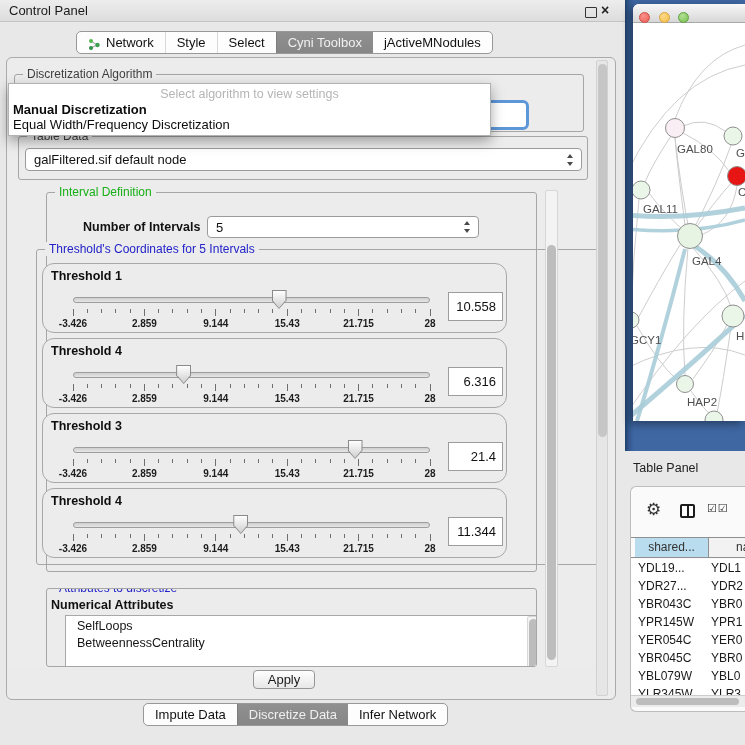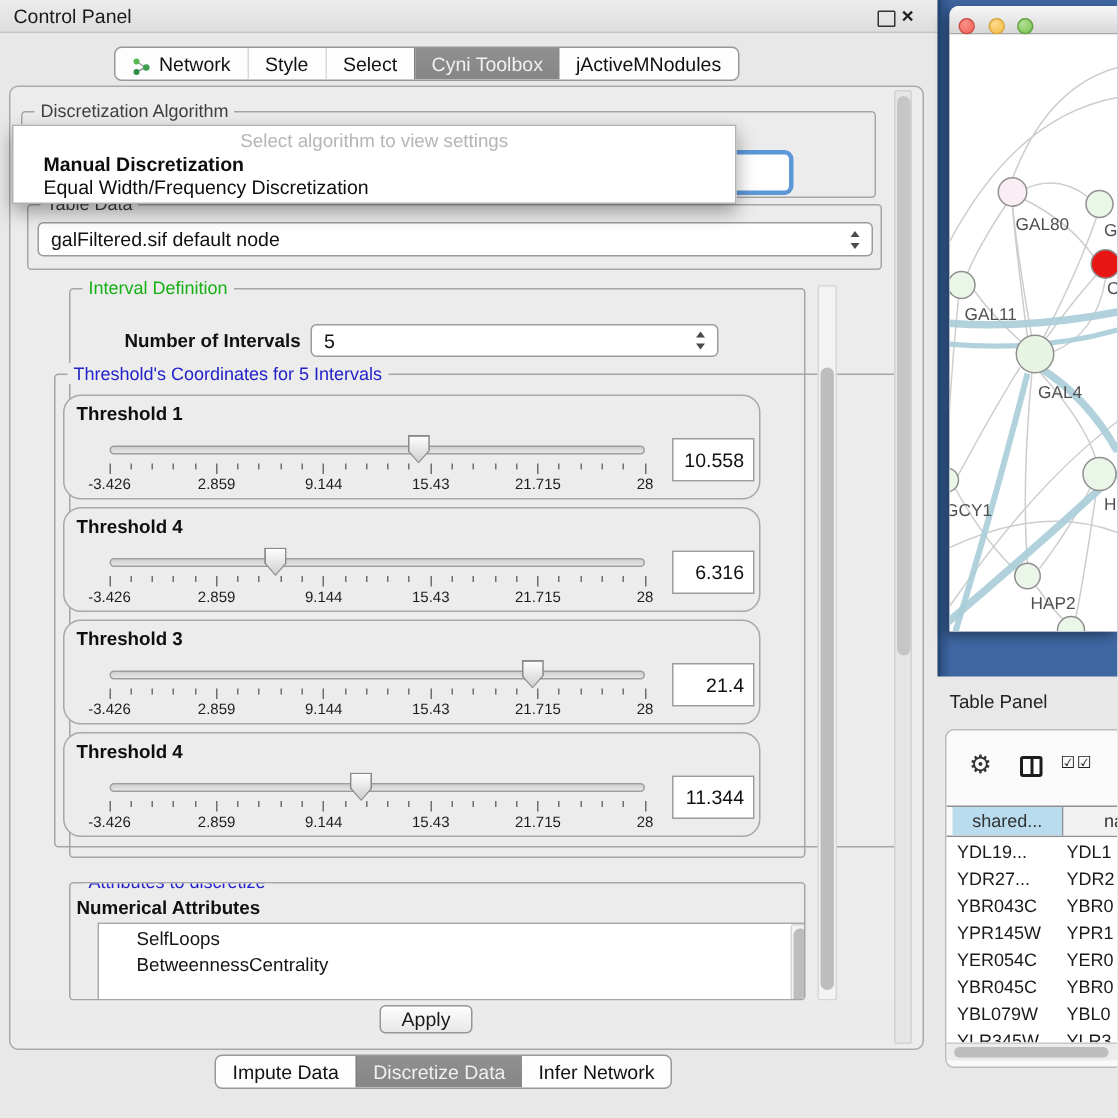--- a/index.html
+++ b/index.html
@@ -26,21 +26,21 @@
   .outer-panel{left:6px;top:57px;width:608px;height:641px;background:#ececec;border:1px solid #aaaaaa;border-radius:6px}
 
   .group{position:absolute;border:1px solid #a6a6a6;border-radius:3px;box-sizing:border-box}
   .group-title{position:absolute;top:-8px;left:8px;background:#ececec;padding:0 4px;font-size:12px;white-space:nowrap}
   .t-dark{color:#3f3f3f}.t-green{color:#17b017}.t-blue{color:#2222c8}
 
   
   .popup{left:8px;top:83px;width:481px;height:51px;background:#ffffff;border:1px solid #b2b2b2;
     box-shadow:0 5px 12px rgba(0,0,0,.35);z-index:5}
   .popup-hint{margin-top:3px;text-align:center;font-size:12.5px;color:#b5b5b5;height:15px;line-height:15px}
-  .popup-opt{font-size:13px;height:15px;line-height:15px;padding-left:20px;color:#0d0d0d;white-space:nowrap}
+  .popup-opt{font-size:13px;height:15px;line-height:15px;padding-left:4px;color:#0d0d0d;white-space:nowrap}
   .popup-opt.sel{font-weight:bold}
   .focus-combo{left:305px;top:100px;width:218px;height:24px;background:#fff;border:3px solid #5d97d8;border-radius:6px;z-index:4}
 
   
   .combo{position:absolute;background:#ffffff;border:1px solid #9b9b9b;border-radius:4px;box-sizing:border-box;z-index:2}
   .combo .val{font-size:13px;line-height:21px;padding-left:8px;color:#111;white-space:nowrap;overflow:hidden}
   .spin{position:absolute;right:7px;top:50%;width:7px;height:12px;transform:translateY(-50%)}
   .spin::before,.spin::after{content:"";position:absolute;left:0;border-left:3.5px solid transparent;border-right:3.5px solid transparent}
   .spin::before{top:0;border-bottom:4.5px solid #4a4a4a}
   .spin::after{bottom:0;border-top:4.5px solid #4a4a4a}
@@ -52,27 +52,27 @@
     box-sizing:border-box;margin-bottom:5px;background:#ececec}
   .th-label{position:absolute;left:8px;top:5px;font-weight:bold;font-size:12.5px;color:#0e0e0e}
   .sl-track{position:absolute;left:30px;top:33px;width:357px;height:6px;background:linear-gradient(#cfcfcf,#e6e6e6);
     border:1px solid #9d9d9d;border-radius:4px;box-sizing:border-box}
   .sl-thumb{position:absolute;top:26px;width:15px;height:19px;
     clip-path:polygon(0 0,100% 0,100% 55%,50% 100%,0 55%);background:#8a8a8a;z-index:2}
   .sl-thumb i{position:absolute;left:1px;top:1px;right:1px;bottom:1px;
     clip-path:polygon(0 0,100% 0,100% 55%,50% 100%,0 55%);background:linear-gradient(#fefefe,#cfcfcf)}
   .tick{position:absolute;width:1px;background:#6f6f6f;top:45px}
   .tick.minor{height:4px}.tick.major{height:7px}
-  .tick-lab{position:absolute;top:54px;transform:translateX(-50%);font-size:10px;font-weight:normal;color:#1d1d1d;white-space:nowrap}
+  .tick-lab{position:absolute;top:54px;transform:translateX(-50%);font-size:10px;font-weight:bold;color:#1d1d1d;white-space:nowrap}
   .val-box{position:absolute;left:405px;top:28px;width:55px;height:29px;background:#fff;border:1px solid #9c9c9c;
     box-sizing:border-box;font-size:13px;line-height:27px;text-align:right;padding-right:6px;color:#111}
 
   
   .attr-list{position:absolute;background:#fff;border:1px solid #a8a8a8;box-sizing:border-box;overflow:hidden}
-  .attr-item{font-size:12.5px;line-height:17px;padding-left:25px;color:#151515;white-space:nowrap}
+  .attr-item{font-size:12.5px;line-height:17px;padding-left:11px;color:#151515;white-space:nowrap}
   .vscroll{position:absolute;background:#f3f3f3;border:1px solid #d7d7d7;box-sizing:border-box;border-radius:2px}
   .vthumb{position:absolute;left:1px;width:9px;background:#bdbdbd;border-radius:4.5px}
 
   .footer-strip{left:8px;top:667px;width:588px;height:29px;background:#ebebeb;z-index:2;border-radius:0 0 6px 6px}
   .apply-btn{left:253px;top:670px;width:62px;height:19px;background:linear-gradient(#fefefe,#e7e7e7);
     border:1px solid #969696;border-radius:4px;font-size:13px;line-height:17px;text-align:center;z-index:3;box-sizing:border-box}
 
   
   .blue-bg{left:625px;top:0;width:120px;height:451px;
     background:linear-gradient(90deg,#1e3f69 0px,#2f5488 3px,#3f67a2 9px,#3f67a2 100%)}

